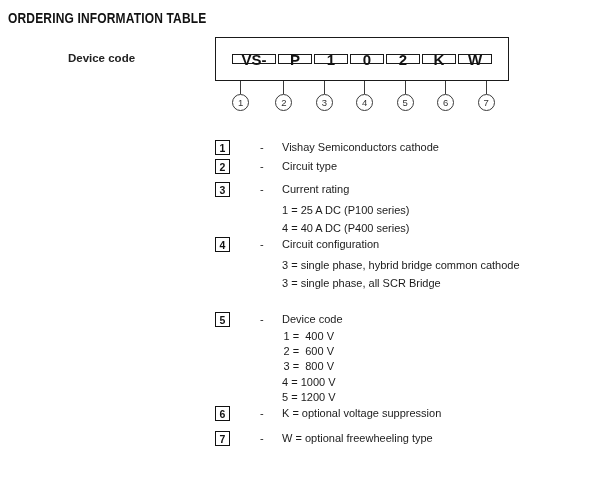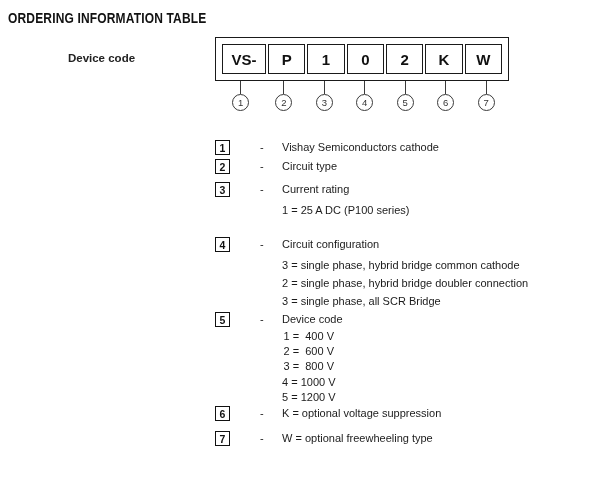--- a/index.html
+++ b/index.html
@@ -35,21 +35,21 @@
     font-weight: 700;
     color: #222;
   }
   .code-table {
     position: absolute;
     left: 215px;
     top: 37px;
     width: 294px;
     height: 44px;
     border: 1.6px solid #1a1a1a;
-    padding: 6px;
+    padding: 16px;
     display: flex;
     gap: 2px;
     background: #fff;
   }
   .cell {
     flex: 1;
     border: 1.3px solid #1a1a1a;
     display: flex;
     align-items: center;
     justify-content: center;
@@ -176,29 +176,29 @@
         <div class="numbox">2</div>
         <div class="dash">-</div>
         <div class="ltext">Circuit type</div>
       </div>
       <div class="entry" style="top: 182px;">
         <div class="numbox">3</div>
         <div class="dash">-</div>
         <div class="ltext">Current rating</div>
         <div class="subs">
           <div class="sub">1 = 25 A DC (P100 series)</div>
+          <div class="sub">4 = 40 A DC (P400 series)</div>
         </div>
       </div>
       <div class="entry" style="top: 237px;">
         <div class="numbox">4</div>
         <div class="dash">-</div>
         <div class="ltext">Circuit configuration</div>
         <div class="subs">
           <div class="sub">3 = single phase, hybrid bridge common cathode</div>
-          <div class="sub">2 = single phase, hybrid bridge doubler connection</div>
           <div class="sub">3 = single phase, all SCR Bridge</div>
         </div>
       </div>
       <div class="entry tight" style="top: 312px;">
         <div class="numbox">5</div>
         <div class="dash">-</div>
         <div class="ltext">Device code</div>
         <div class="subs">
           <div class="sub">1 =  400 V</div>
           <div class="sub">2 =  600 V</div>

